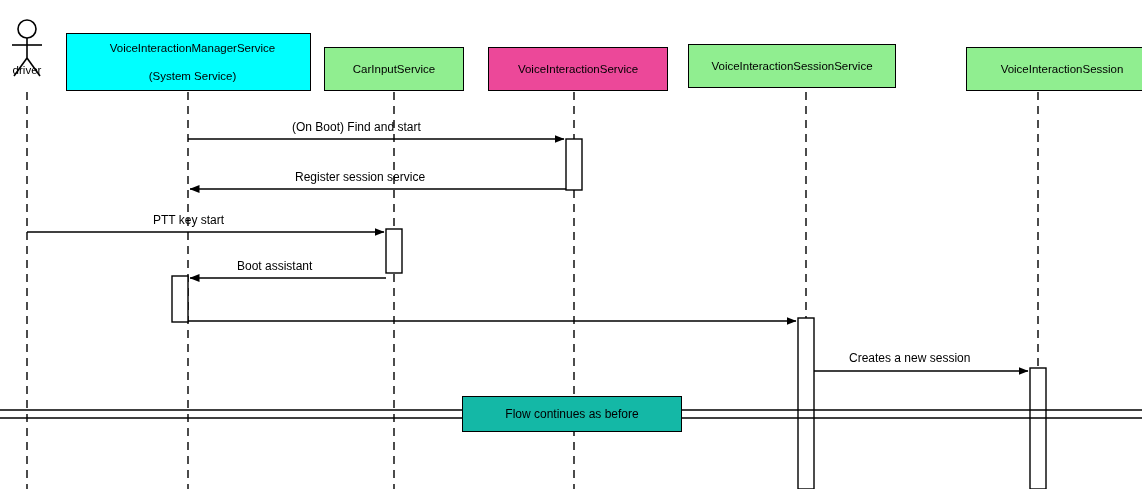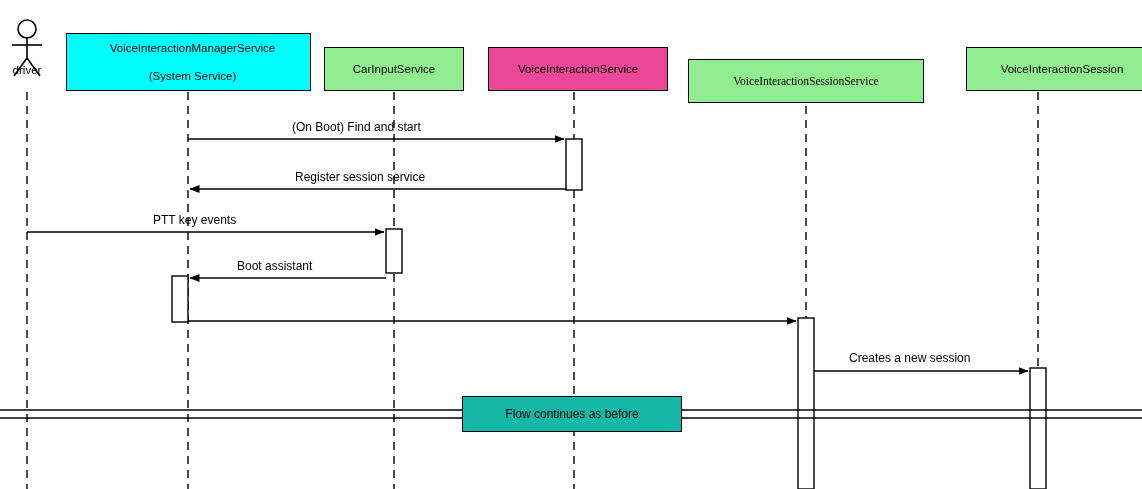--- a/index.html
+++ b/index.html
@@ -148,33 +148,33 @@
     </div>
 
     <div class="participant" style="left:324px; top:47px; width:140px; height:44px; background:#90ee90;">
       <span>CarInputService</span>
     </div>
 
     <div class="participant" style="left:488px; top:47px; width:180px; height:44px; background:#ec4899;">
       <span>VoiceInteractionService</span>
     </div>
 
-    <div class="participant" style="left:688px; top:59px; width:236px; height:44px; background:#90ee90;font-family:Liberation Serif, serif;">
+    <div class="participant" style="left:688px; top:44px; width:208px; height:44px; background:#90ee90;">
       <span>VoiceInteractionSessionService</span>
     </div>
 
     <div class="participant" style="left:942px; top:47px; width:192px; height:44px; background:#90ee90;margin-left:24px;">
       <span>VoiceInteractionSession</span>
     </div>
 
     <div class="msg-label" style="left:292px; top:120px;">(On Boot) Find and start</div>
 
     <div class="msg-label" style="left:295px; top:170px;">Register session service</div>
 
-    <div class="msg-label" style="left:153px; top:213px;">PTT key events</div>
+    <div class="msg-label" style="left:153px; top:213px;">PTT key start</div>
 
     <div class="msg-label" style="left:237px; top:259px;">Boot assistant</div>
 
 
     <div class="msg-label" style="left:849px; top:351px;">Creates a new session</div>
 
     <div class="note-box" style="left:462px; top:396px; width:220px; height:36px;">Flow continues as before</div>
 
   </div>
 </div>

